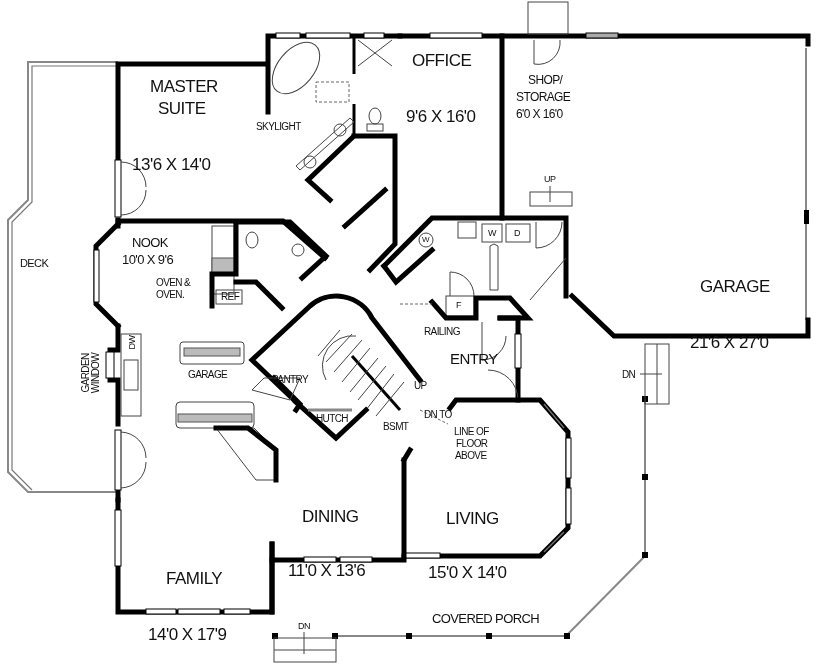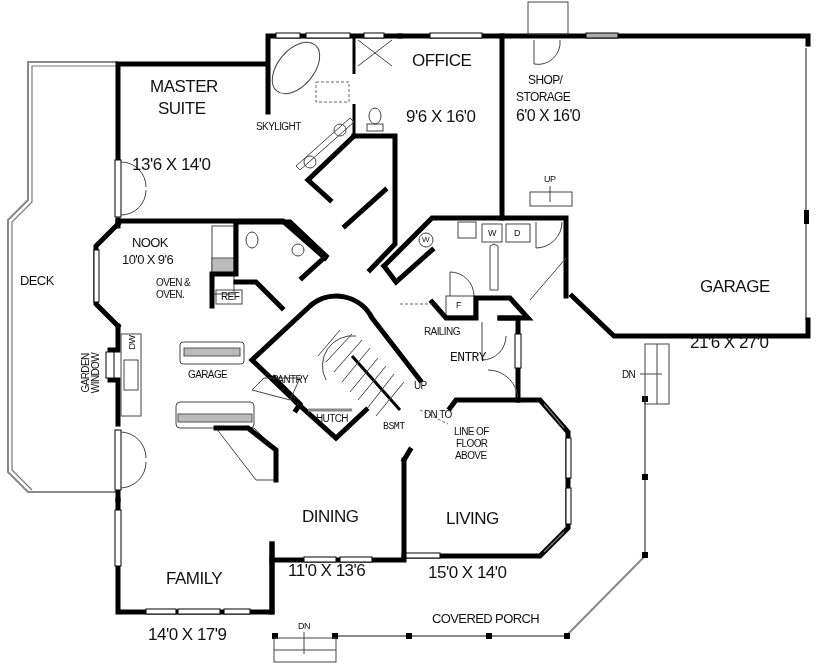--- a/index.html
+++ b/index.html
@@ -197,31 +197,31 @@
 
 <div class="lbl room" style="left:150px;top:78px;"><span>MASTER</span></div>
 <div class="lbl room" style="left:158px;top:100px;"><span>SUITE</span></div>
 <div class="lbl dim" style="left:132px;top:124px;">13'6 X 14'0</div>
 
 <div class="lbl room" style="left:400px;top:52px;margin-left:12px;">OFFICE</div>
 <div class="lbl dim" style="left:406px;top:76px;">9'6 X 16'0</div>
 
 <div class="lbl small" style="left:528px;top:74px;font-size:12px;">SHOP/</div>
 <div class="lbl small" style="left:516px;top:91px;font-size:12px;">STORAGE</div>
-<div class="lbl small" style="left:516px;top:108px;font-size:16px;">6'0 X 16'0</div>
+<div class="lbl small" style="left:516px;top:108px;font-size:12px;">6'0 X 16'0</div>
 
 <div class="lbl room" style="left:700px;top:278px;">GARAGE</div>
 <div class="lbl dim" style="left:690px;top:302px;">21'6 X 27'0</div>
 
-<div class="lbl small" style="left:20px;top:274px;font-size:13px;">DECK</div>
+<div class="lbl small" style="left:20px;top:258px;font-size:11px;">DECK</div>
 
 <div class="lbl small" style="left:132px;top:236px;font-size:13px;">NOOK</div>
 <div class="lbl small" style="left:122px;top:253px;font-size:13px;">10'0 X 9'6</div>
 
-<div class="lbl small" style="left:450px;top:351px;font-size:13px;font-family:Liberation Mono, monospace;">ENTRY</div>
+<div class="lbl small" style="left:450px;top:351px;font-size:15px;">ENTRY</div>
 
 <div class="lbl room" style="left:302px;top:508px;">DINING</div>
 <div class="lbl dim" style="left:288px;top:530px;">11'0 X 13'6</div>
 
 <div class="lbl room" style="left:446px;top:510px;">LIVING</div>
 <div class="lbl dim" style="left:428px;top:532px;">15'0 X 14'0</div>
 
 <div class="lbl room" style="left:166px;top:570px;">FAMILY</div>
 <div class="lbl dim" style="left:148px;top:594px;">14'0 X 17'9</div>
 
@@ -231,21 +231,21 @@
 <div class="lbl small" style="left:156px;top:278px;">OVEN &amp;</div>
 <div class="lbl small" style="left:156px;top:290px;">OVEN.</div>
 <div class="lbl small" style="left:221px;top:292px;">REF</div>
 <div class="lbl small" style="left:188px;top:370px;">GARAGE</div>
 <div class="lbl small vert" style="left:126px;top:338px;font-size:9px;">DW</div>
 <div class="lbl small vert" style="left:66px;top:368px;">GARDEN</div>
 <div class="lbl small vert" style="left:76px;top:368px;">WINDOW</div>
 <div class="lbl small" style="left:272px;top:375px;">PANTRY</div>
 <div class="lbl small" style="left:316px;top:414px;">HUTCH</div>
 <div class="lbl small" style="left:380px;top:410px;padding-left:44px;">DN TO</div>
-<div class="lbl small" style="left:383px;top:422px;font-family:Liberation Mono, monospace;">BSMT</div>
+<div class="lbl small" style="left:383px;top:422px;">BSMT</div>
 <div class="lbl small" style="left:424px;top:327px;">RAILING</div>
 <div class="lbl small" style="left:414px;top:381px;">UP</div>
 <div class="lbl small" style="left:544px;top:175px;font-size:9px;">UP</div>
 <div class="lbl small" style="left:454px;top:427px;">LINE OF</div>
 <div class="lbl small" style="left:456px;top:439px;">FLOOR</div>
 <div class="lbl small" style="left:455px;top:451px;">ABOVE</div>
 <div class="lbl small" style="left:622px;top:370px;">DN</div>
 <div class="lbl small" style="left:298px;top:622px;font-size:9px;">DN</div>
 <div class="lbl small" style="left:488px;top:229px;font-size:9px;">W</div>
 <div class="lbl small" style="left:514px;top:229px;font-size:9px;">D</div>

